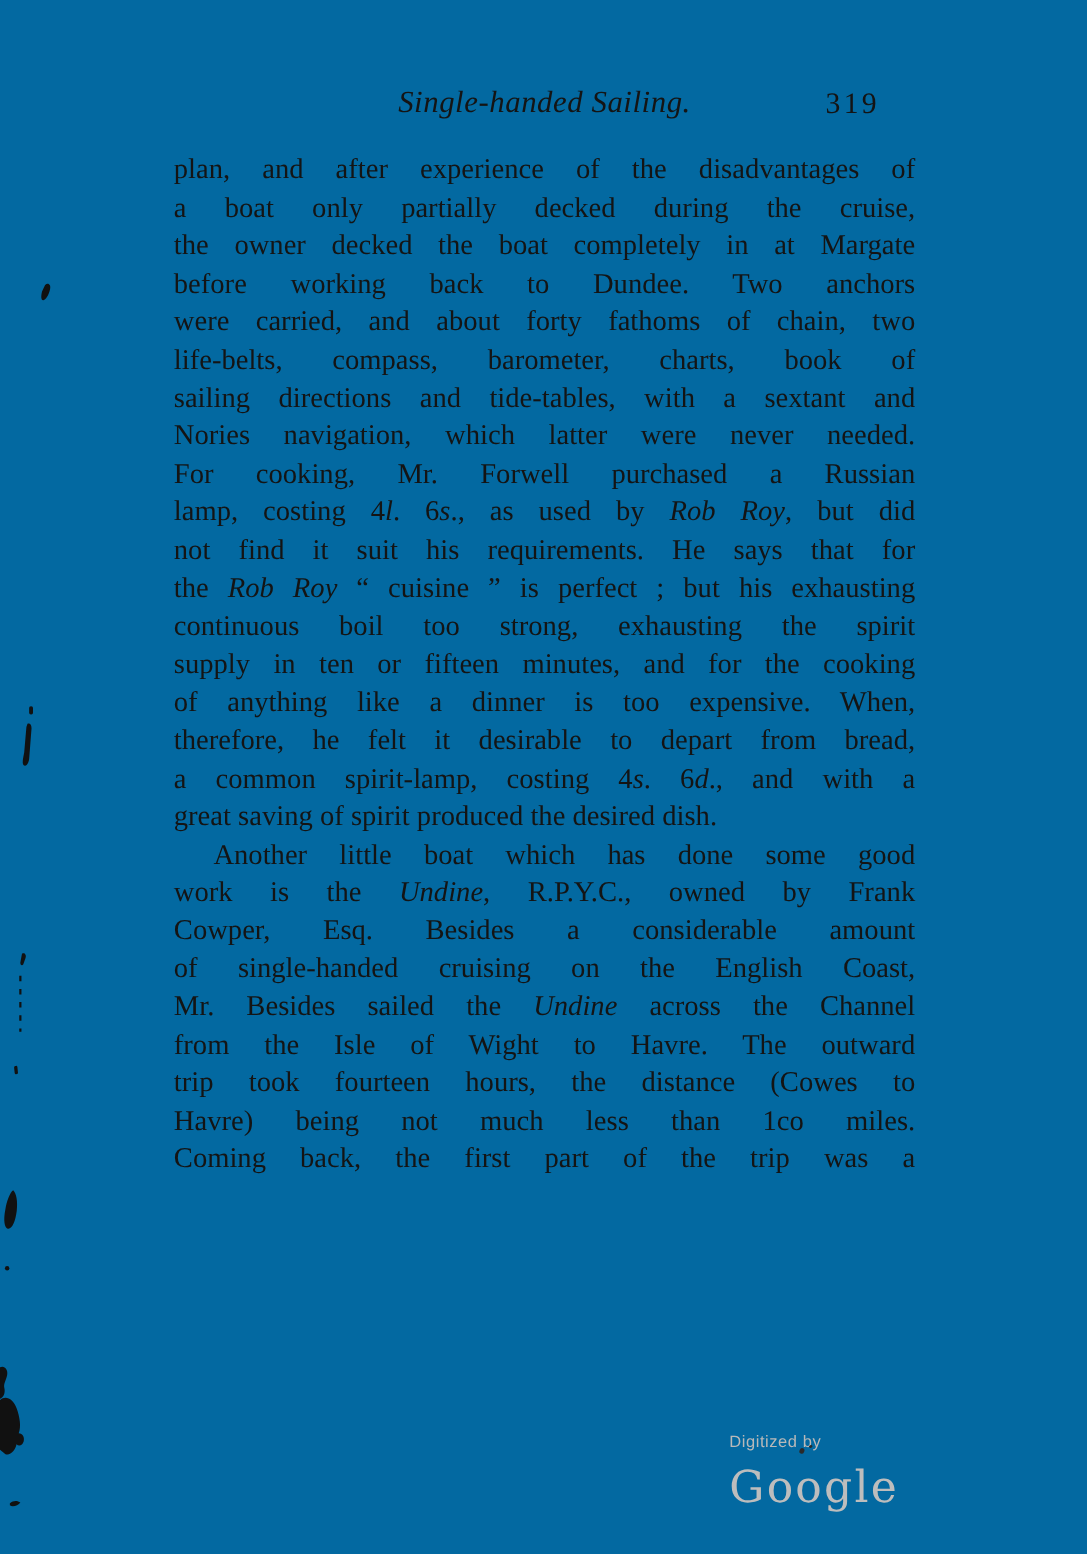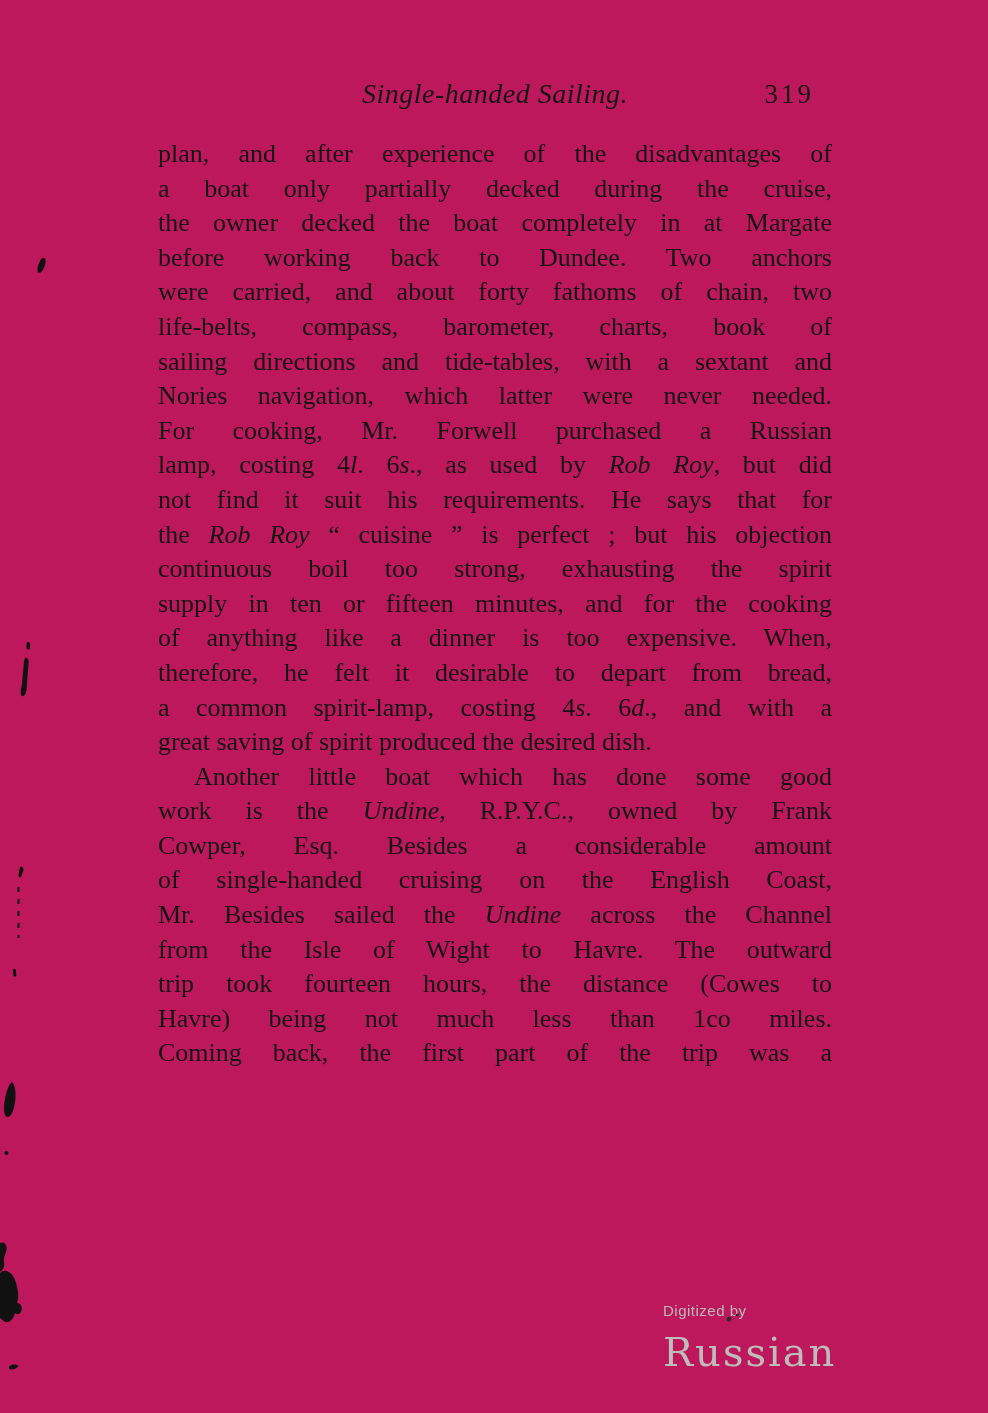--- a/index.html
+++ b/index.html
@@ -2,21 +2,21 @@
 <html><head>
 <meta charset="utf-8">
 <style>
   html, body { margin: 0; padding: 0; }
   body { background: #ffffff; }
 
   .page {
     position: relative;
     width: 988px;
     height: 1413px;
-    background: #be185d;
+    background: #0369a1;
     overflow: hidden;
     font-family: "Liberation Serif", "DejaVu Serif", serif;
     color: #141414;
     text-decoration: underline;
   }
 
   
   .header {
     position: absolute;
     left: 158px;
@@ -27,21 +27,21 @@
   .running-head {
     display: block;
     text-align: center;
     font-style: italic;
     font-size: 28px;
     letter-spacing: 0.5px;
     color: #141414;
   }
   .page-number {
     position: absolute;
-    right: 18px;
+    right: 32px;
     top: 1px;
     font-size: 27px;
     letter-spacing: 3px;
     color: #141414;
   }
 
   
   .body-text {
     position: absolute;
     left: 158px;
@@ -113,21 +113,21 @@
       <div class="line"><span>a boat only partially decked during the cruise,</span></div>
       <div class="line"><span>the owner decked the boat completely in at Margate</span></div>
       <div class="line"><span>before working back to Dundee. Two anchors</span></div>
       <div class="line"><span>were carried, and about forty fathoms of chain, two</span></div>
       <div class="line"><span>life-belts, compass, barometer, charts, book of</span></div>
       <div class="line"><span>sailing directions and tide-tables, with a sextant and</span></div>
       <div class="line"><span>Nories navigation, which latter were never needed.</span></div>
       <div class="line"><span>For cooking, Mr. Forwell purchased a Russian</span></div>
       <div class="line"><span>lamp, costing 4</span><span class="it">l</span><span>. 6</span><span class="it">s</span><span>., as used by </span><span class="it">Rob Roy</span><span>, but did</span></div>
       <div class="line"><span>not find it suit his requirements. He says that for</span></div>
-      <div class="line"><span>the </span><span class="it">Rob Roy</span><span> “ cuisine ” is perfect ; but his objection</span></div>
+      <div class="line"><span>the </span><span class="it">Rob Roy</span><span> “ cuisine ” is perfect ; but his exhausting</span></div>
       <div class="line"><span>continuous boil too strong, exhausting the spirit</span></div>
       <div class="line"><span>supply in ten or fifteen minutes, and for the cooking</span></div>
       <div class="line"><span>of anything like a dinner is too expensive. When,</span></div>
       <div class="line"><span>therefore, he felt it desirable to depart from bread,</span></div>
       <div class="line"><span>a common spirit-lamp, costing 4</span><span class="it">s</span><span>. 6</span><span class="it">d</span><span>., and with a</span></div>
       <div class="line nojust"><span>great saving of spirit produced the desired dish.</span></div>
       <div class="line indent"><span>Another little boat which has done some good</span></div>
       <div class="line"><span>work is the </span><span class="it">Undine</span><span>, R.P.Y.C., owned by Frank</span></div>
       <div class="line"><span>Cowper, Esq. Besides a considerable amount</span></div>
       <div class="line"><span>of single-handed cruising on the English Coast,</span></div>
@@ -149,20 +149,20 @@
       <path d="M12,1082 C15,1085 16.2,1092 15.2,1101 C14,1110.5 10.8,1118 7,1117 C4,1116 3,1109 4.8,1100 C6,1092 9,1084 12,1082 Z"></path>
       <circle cx="6.5" cy="1153" r="2"></circle>
       <path d="M0,1243 C4,1241 7.5,1245 6.5,1250 C5.5,1255 3,1258 4,1262 C5,1266.5 3,1270.5 0,1271.5 Z"></path>
       <path d="M0,1273 C5,1268 12,1272 15,1280 C18,1288 19.5,1297 17,1303 C20.5,1303 22.5,1306.5 21.5,1310.5 C20.3,1314.5 17,1315 15,1313 C14,1318.5 9.5,1323.5 5,1322 L0,1318 Z"></path>
       <path d="M9,1366.5 C12,1364 16,1364 18.5,1366 C16.5,1369 11,1370.5 9,1368.5 Z"></path>
     </g>
   </svg>
 
   <div class="watermark">
     <span class="wm-prefix">Digitized by</span>
-    <span class="wm-brand">Russian</span>
+    <span class="wm-brand">Google</span>
     <svg class="wm-specks" width="20" height="12" viewBox="0 0 20 12" aria-hidden="true">
       <ellipse cx="4" cy="8" rx="2.2" ry="2.6" fill="#2a2a2a" transform="rotate(25 4 8)"></ellipse>
       <ellipse cx="12" cy="4" rx="1.6" ry="1.2" fill="#2a2a2a" transform="rotate(-20 12 4)"></ellipse>
     </svg>
   </div>
 
 </div>
 
 </body></html>

